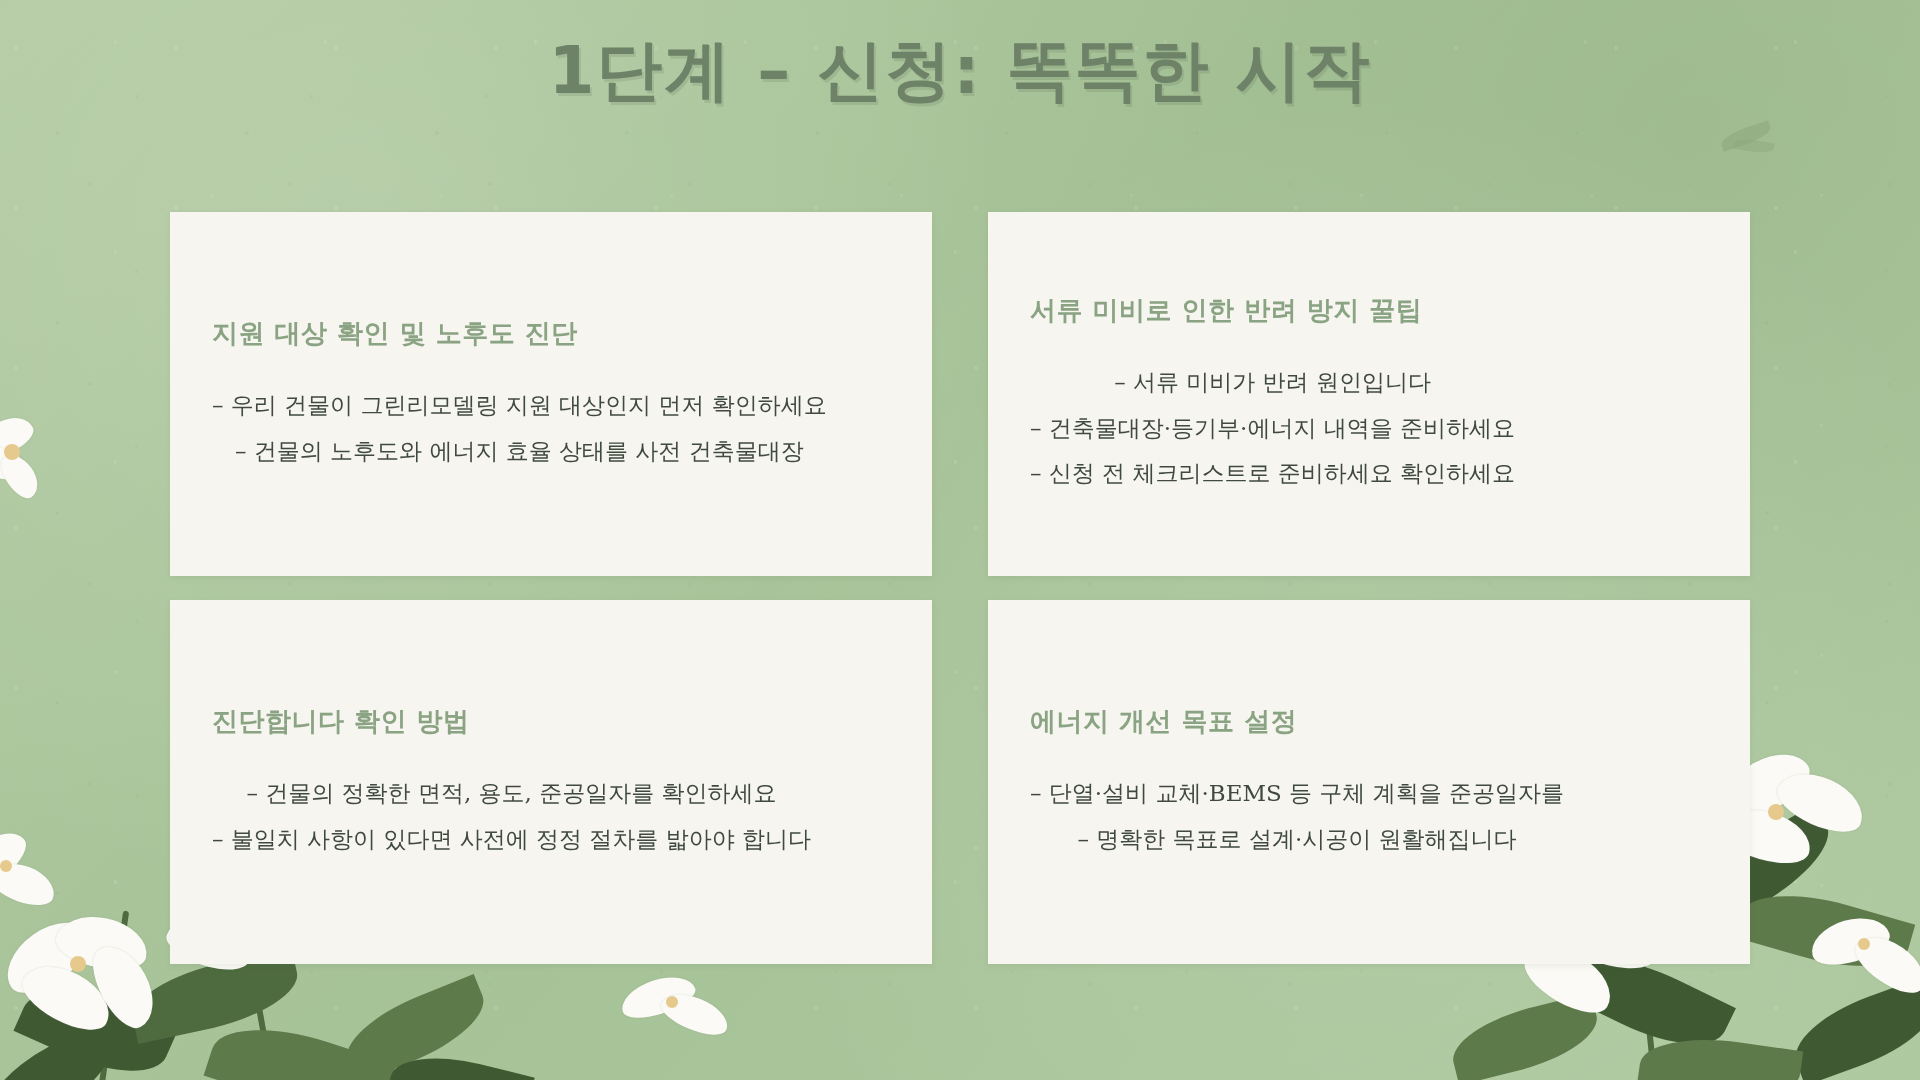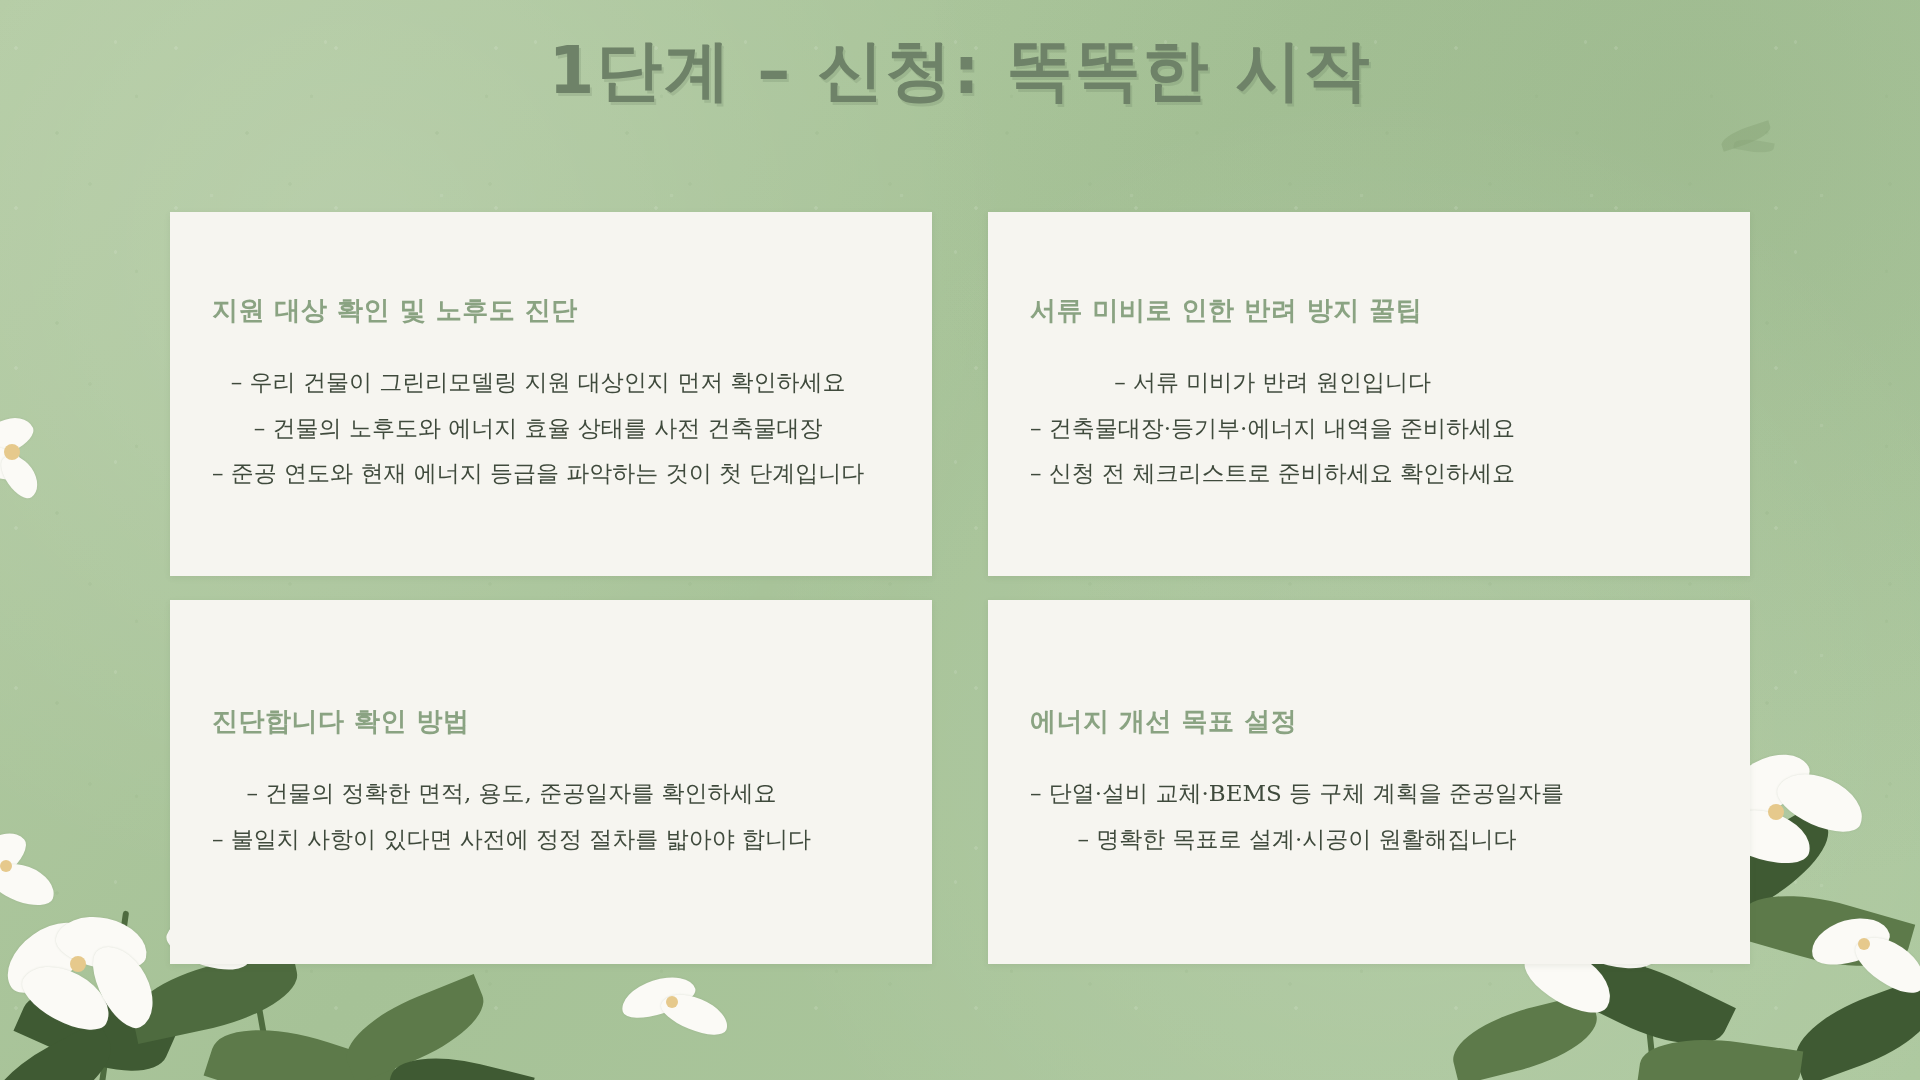--- a/index.html
+++ b/index.html
@@ -222,21 +222,20 @@
 
   <div class="title">1단계 – 신청: 똑똑한 시작</div>
 
   <div class="cards">
 
     <div class="card">
       <div class="card-title">지원 대상 확인 및 노후도 진단</div>
       <div class="card-body">
         <span class="line">– 우리 건물이 그린리모델링 지원 대상인지 먼저 확인하세요</span>
         <span class="line">– 건물의 노후도와 에너지 효율 상태를 사전 건축물대장</span>
-        <span class="line">– 준공 연도와 현재 에너지 등급을 파악하는 것이 첫 단계입니다</span>
       </div>
     </div>
 
     <div class="card">
       <div class="card-title">서류 미비로 인한 반려 방지 꿀팁</div>
       <div class="card-body">
         <span class="line">– 서류 미비가 반려 원인입니다</span>
         <span class="line">– 건축물대장·등기부·에너지 내역을 준비하세요</span>
         <span class="line">– 신청 전 체크리스트로 준비하세요 확인하세요</span>
       </div>

